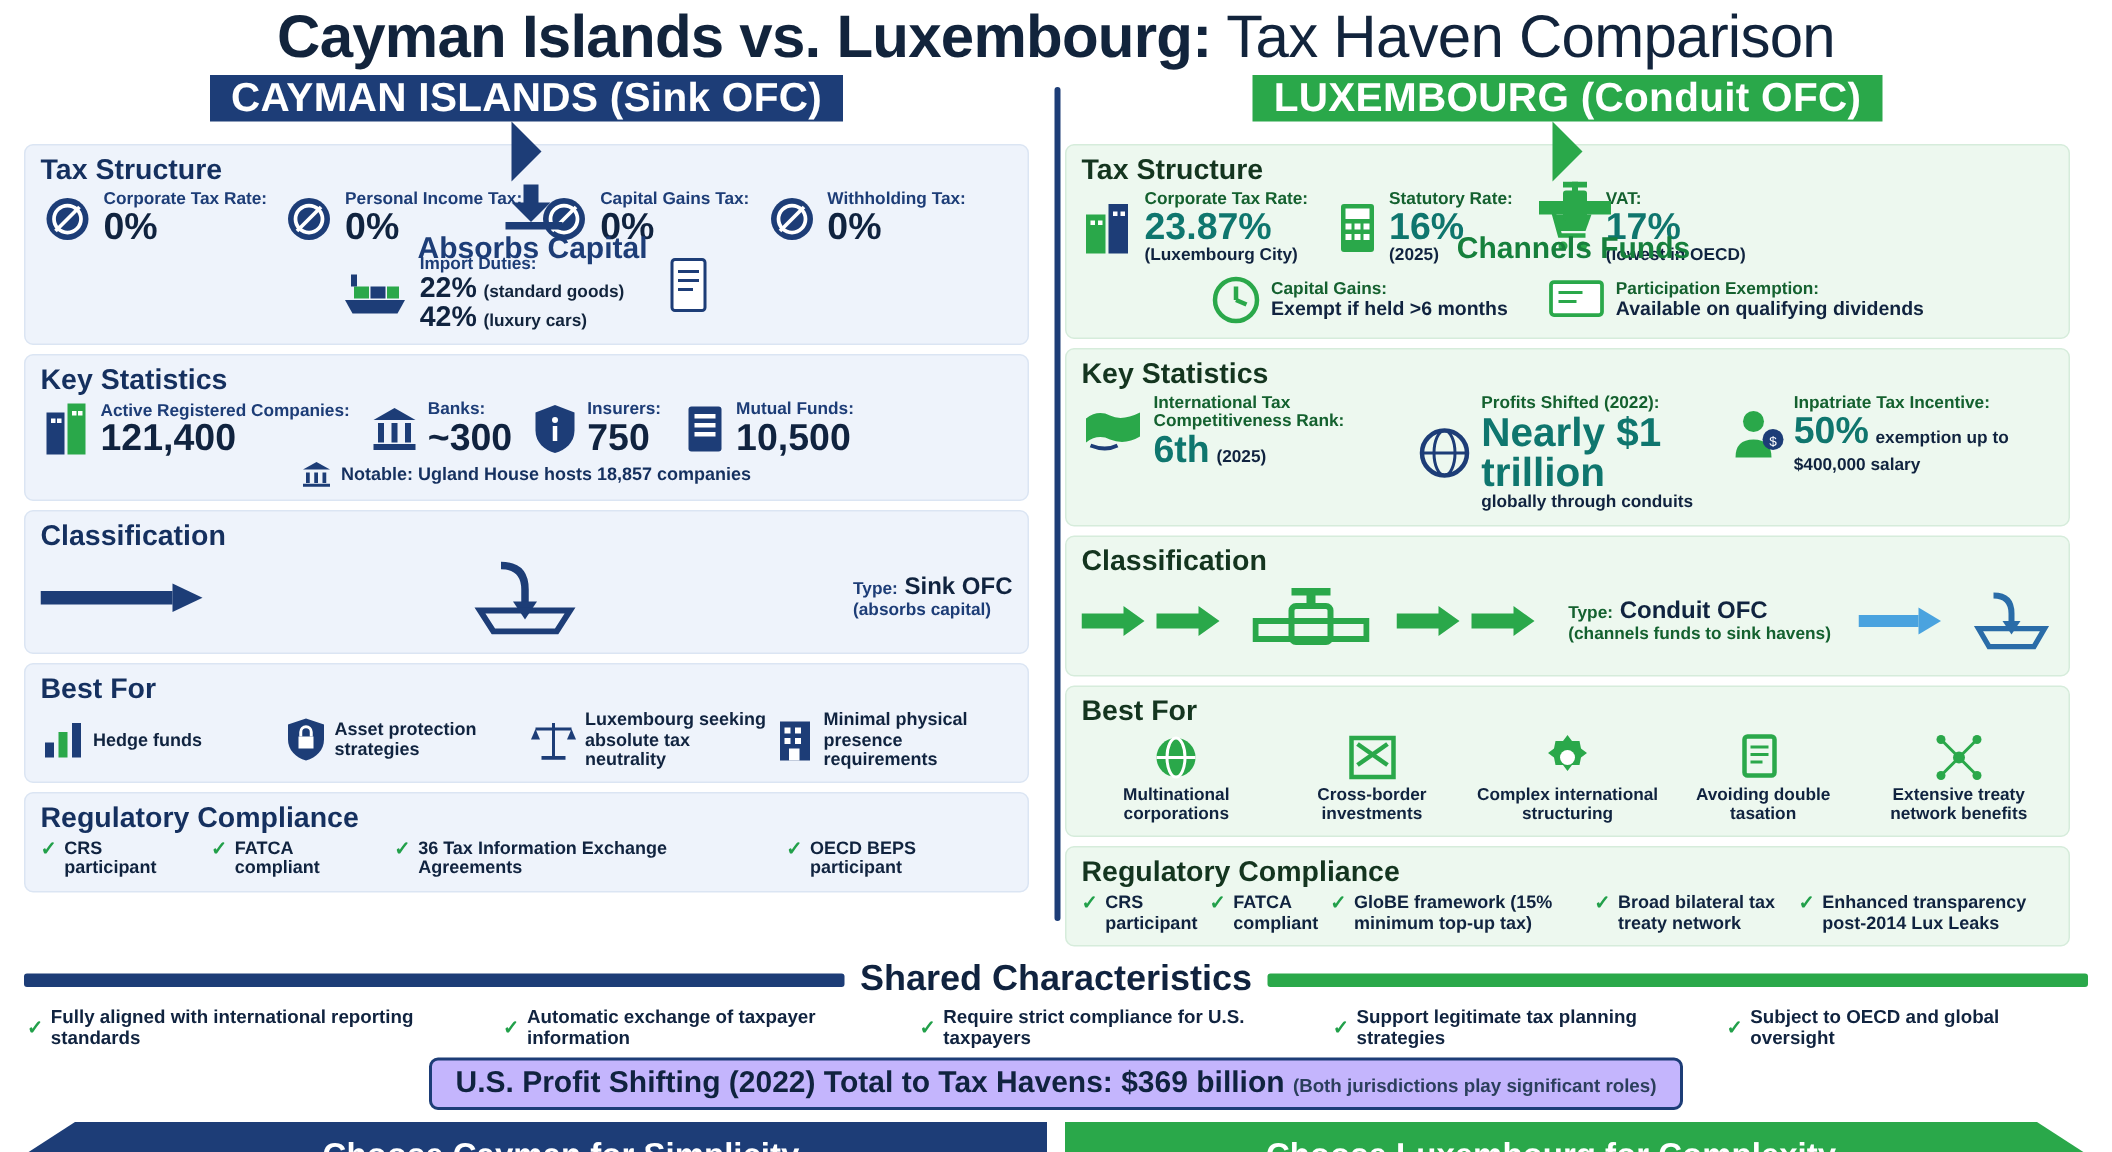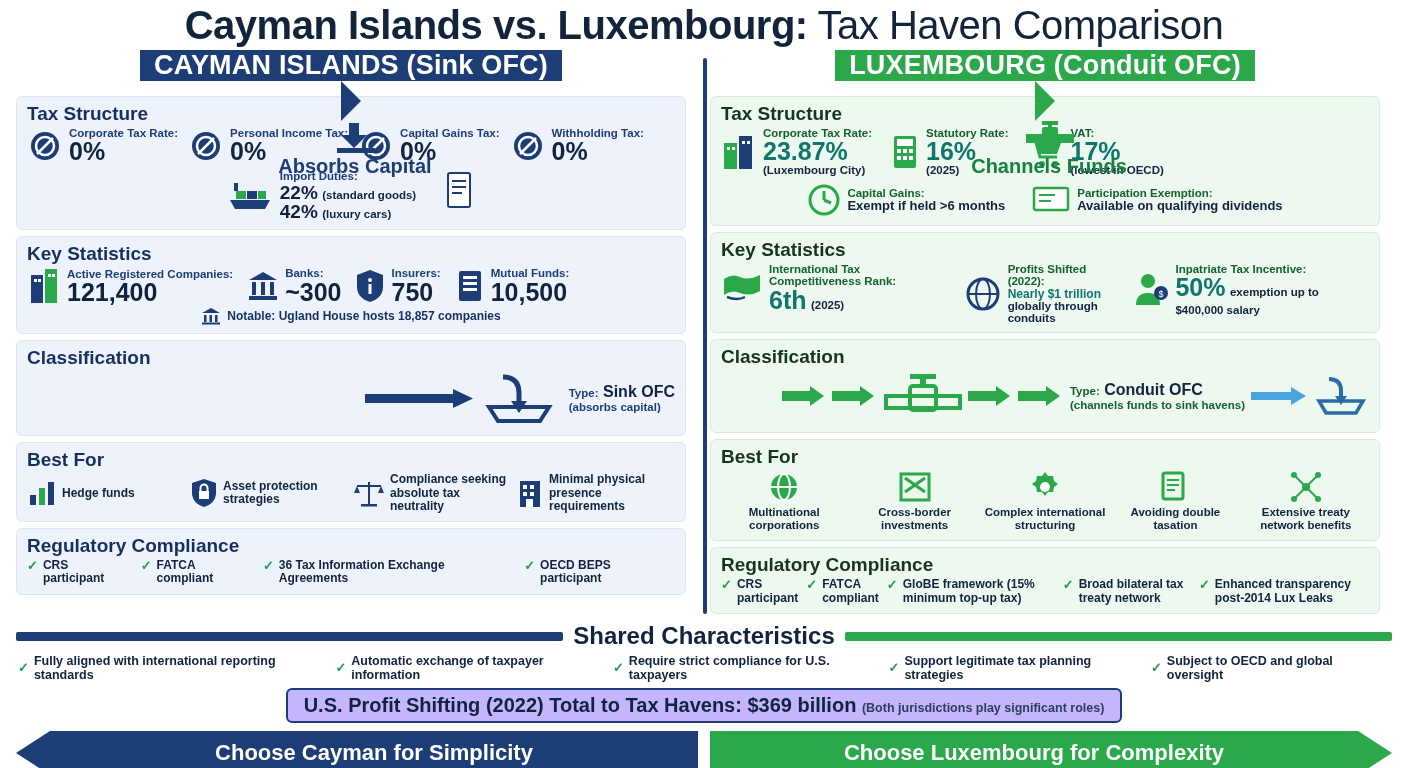--- a/index.html
+++ b/index.html
@@ -72,21 +72,21 @@
   .left .val { color:#10233f; }
   .right .lbl, .right .sub { color:#14612f; }
   .right .val { color:#0f766e; }
 
   .small-val { font-size:13px; font-weight:700; color:#10233f; }
   .tiny { font-size:11.5px; font-weight:700; }
 
   .notable { display:flex; align-items:center; justify-content:center; gap:6px; margin-top:2px; font-size:12px; font-weight:700; color:#15305f; }
 
   
-  .classrow { display:flex; align-items:center; gap:6px; justify-content:flex-end; padding:2px 0 4px; }
+  .classrow { display:flex; align-items:center; gap:6px; justify-content:space-between; padding:2px 0 4px; }
   .typetxt { font-size:16px; font-weight:700; }
   .typetxt .t1 { color:#10233f; }
   .typetxt .t2 { font-size:11.5px; font-weight:700; }
   .left .typetxt .t2 { color:#1d3d77; }
   .right .typetxt .t2 { color:#14612f; }
 
   
   .bestrow { display:flex; gap:4px; }
   .left .bestrow .b-item { display:flex; align-items:center; gap:5px; flex:1; }
   .left .bestrow .b-item .t { font-size:12px; font-weight:700; color:#10233f; line-height:1.1; }
@@ -370,21 +370,21 @@
         <div class="b-item">
           <span>
             <svg width="32" height="32" viewBox="0 0 32 32">
                 <rect x="15" y="5" width="2" height="22" fill="#1d3d77"></rect>
                 <rect x="8" y="27" width="16" height="2.5" fill="#1d3d77"></rect>
                 <line x1="4" y1="9" x2="28" y2="9" stroke="#1d3d77" stroke-width="2"></line>
                 <path d="M4 9 l-3 7 h6 z" fill="#1d3d77"></path>
                 <path d="M28 9 l-3 7 h6 z" fill="#1d3d77"></path>
               </svg>
           </span>
-          <span class="t">Compliance seeking absolute tax neutrality</span>
+          <span class="t">Luxembourg seeking absolute tax neutrality</span>
         </div>
         <div class="b-item">
           <span>
             <svg width="28" height="32" viewBox="0 0 28 32">
                 <rect x="4" y="4" width="20" height="26" fill="#1d3d77"></rect>
                 <rect x="7" y="8" width="4" height="4" fill="#fff"></rect>
                 <rect x="14" y="8" width="4" height="4" fill="#fff"></rect>
                 <rect x="7" y="15" width="4" height="4" fill="#fff"></rect>
                 <rect x="14" y="15" width="4" height="4" fill="#fff"></rect>
                 <rect x="10" y="22" width="7" height="8" fill="#fff"></rect>
@@ -538,21 +538,21 @@
         <div class="item">
           <span>
             <svg width="38" height="38" viewBox="0 0 38 38">
                 <circle cx="19" cy="19" r="15" fill="none" stroke="#1d3d77" stroke-width="3"></circle>
                 <ellipse cx="19" cy="19" rx="7" ry="15" fill="none" stroke="#1d3d77" stroke-width="2"></ellipse>
                 <line x1="4" y1="19" x2="34" y2="19" stroke="#1d3d77" stroke-width="2"></line>
               </svg>
           </span>
           <span class="txt">
             <div class="lbl">Profits Shifted (2022):</div>
-            <div class="val" style="font-size:12px">Nearly $1 trillion</div>
+            <div class="val" style="font-size:27px">Nearly $1 trillion</div>
             <div class="tiny" style="color:#10233f">globally through conduits</div>
           </span>
         </div>
         <div class="item">
           <span>
             <svg width="36" height="38" viewBox="0 0 36 38">
                 <circle cx="15" cy="10" r="7" fill="#2aa84a"></circle>
                 <path d="M3 34 q0 -12 12 -12 q12 0 12 12 z" fill="#2aa84a"></path>
                 <circle cx="28" cy="22" r="7" fill="#1d3d77"></circle>
                 <text x="28" y="26" font-size="9" fill="#fff" text-anchor="middle" font-family="Liberation Sans, sans-serif">$</text>

